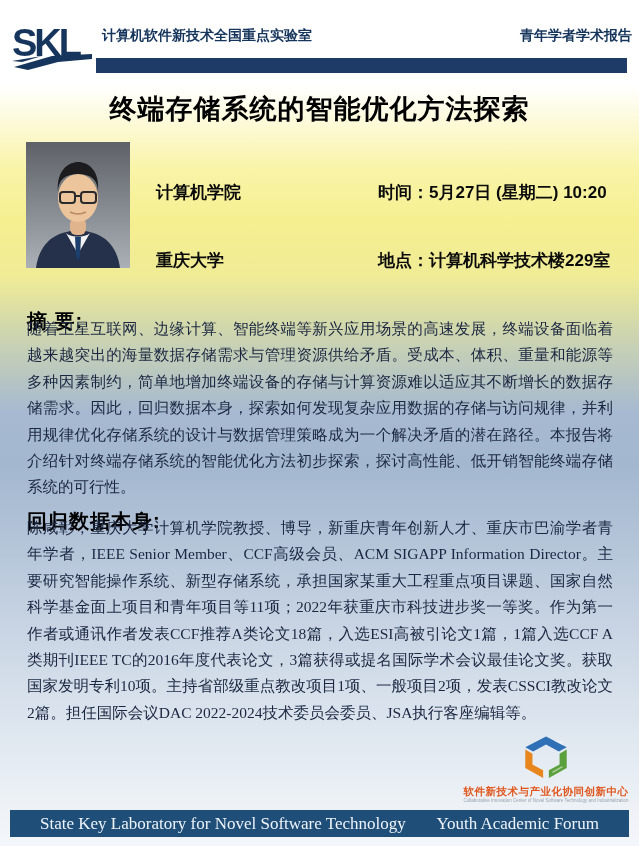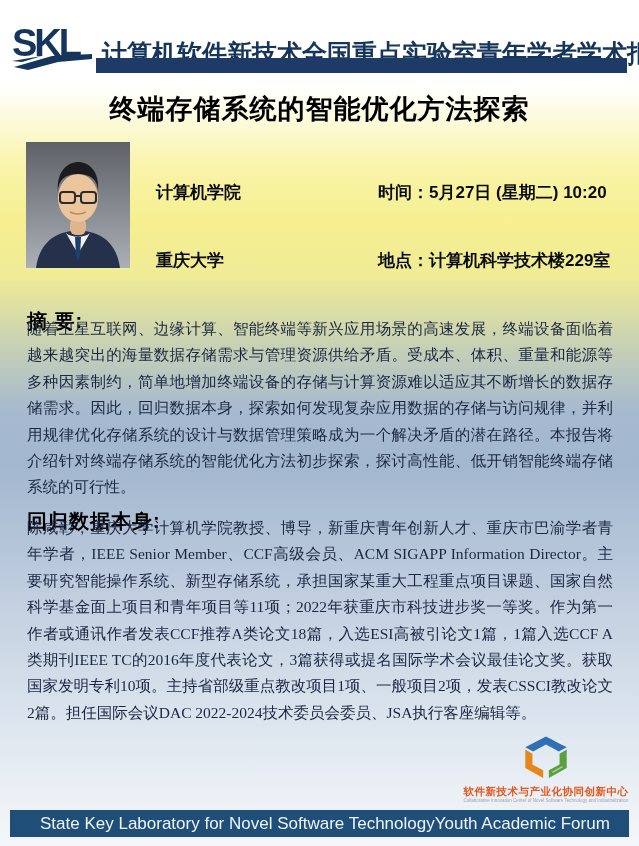--- a/index.html
+++ b/index.html
@@ -24,23 +24,23 @@
       #b7c7da 62%,
       #cdd8e6 74%,
       #e0e8f0 86%,
       #eef2f7 95%,
       #f3f6fa 100%);
   }
   
   .header{position:absolute;left:0;top:0;width:639px;height:85px;background:#ffffff;}
   .skl-logo{position:absolute;left:12px;top:23px;}
   .header-titles{
-    position:absolute;left:102px;top:37px;width:530px;
+    position:absolute;left:102px;top:27px;width:530px;
     display:flex;justify-content:space-between;
-    font-weight:bold;color:#16355c;font-size:25px;white-space:nowrap;
+    font-weight:bold;color:#16355c;font-size:14px;white-space:nowrap;
   }
   .header-bar{position:absolute;left:96px;top:58px;width:531px;height:15px;background:#1e3a66;}
   
   .main-title{
     position:absolute;left:0;top:91px;width:639px;text-align:center;
     font-size:27px;font-weight:bold;color:#000;letter-spacing:1px;
   }
   
   .photo{position:absolute;left:26px;top:142px;width:104px;height:126px;display:block;}
   .name-row{position:absolute;left:155px;top:145px;white-space:nowrap;}
@@ -75,21 +75,21 @@
   .logo-caption-cn-nju{font-size:7.5px;font-weight:bold;color:#2e6fb5;line-height:9px;}
   .logo-caption-en-nju{font-size:5.5px;color:#4b86c4;line-height:7px;}
   .logo-caption-cn-center{font-size:10.5px;font-weight:bold;color:#e0561c;line-height:13px;letter-spacing:0.5px;}
   .logo-caption-en-center{font-size:4.5px;color:#9aa3ad;line-height:6px;}
   
   .footer-bar{
     position:absolute;left:10px;top:810px;width:619px;height:27px;
     background:#1f4e79;
     display:flex;align-items:center;justify-content:space-between;
     padding:0 30px;box-sizing:border-box;
-    font-family:Liberation Sans, sans-serif;
+    font-family:Liberation Serif, serif;
     font-size:17px;color:#eef3f8;white-space:nowrap;
   }
 </style>
 </head>
 <body>
 
 <div class="poster">
 
   <div class="gradient-bg"></div>
 

